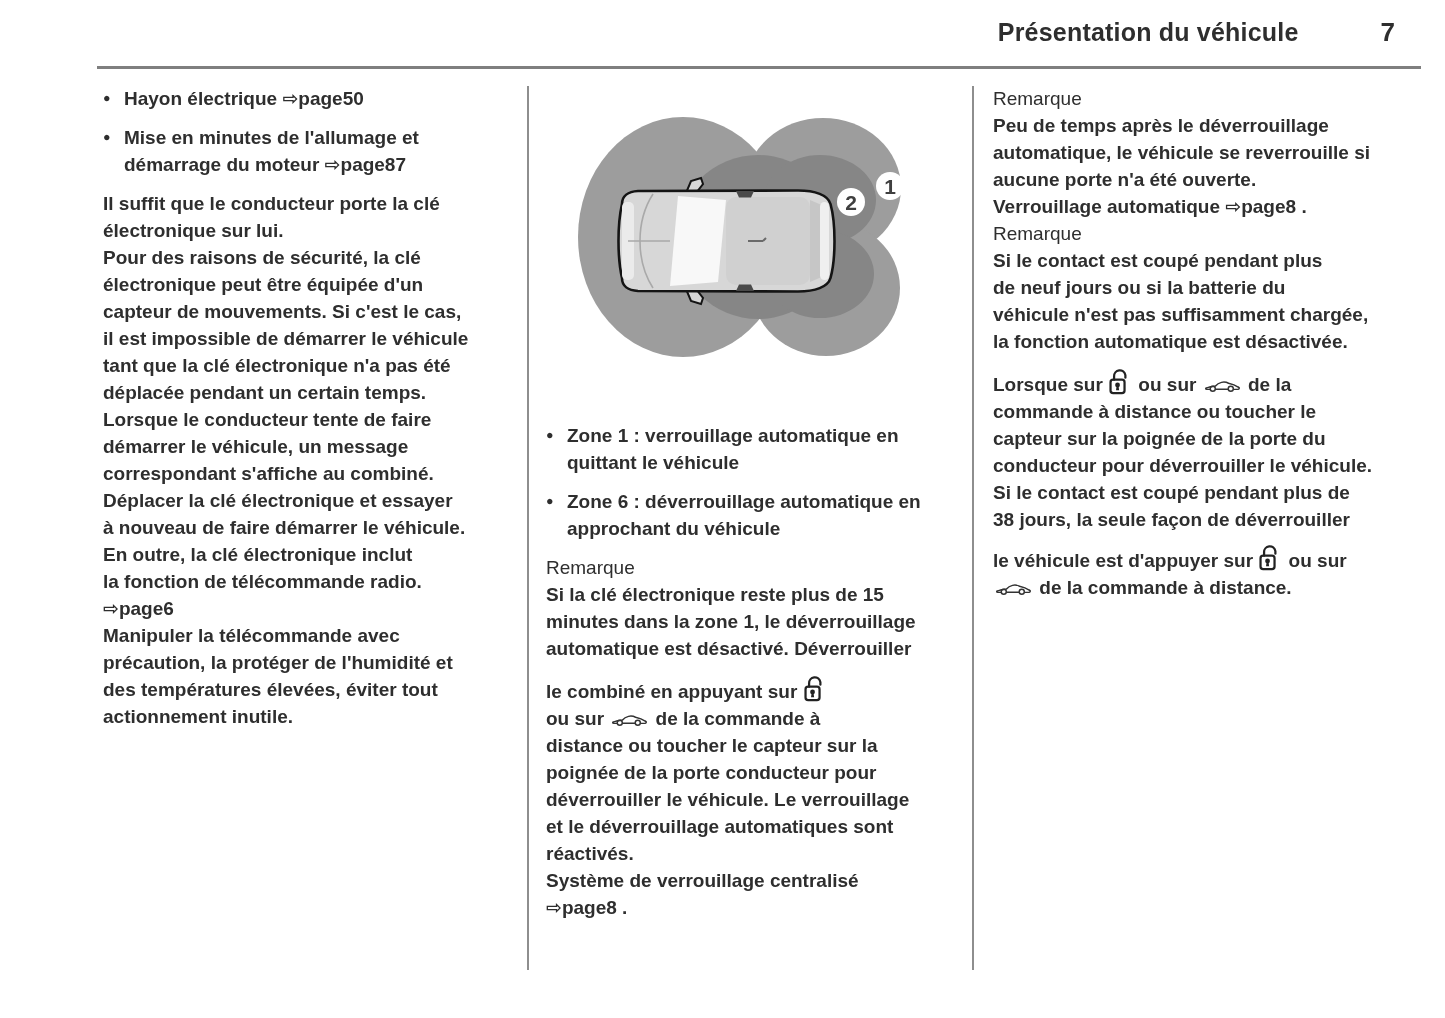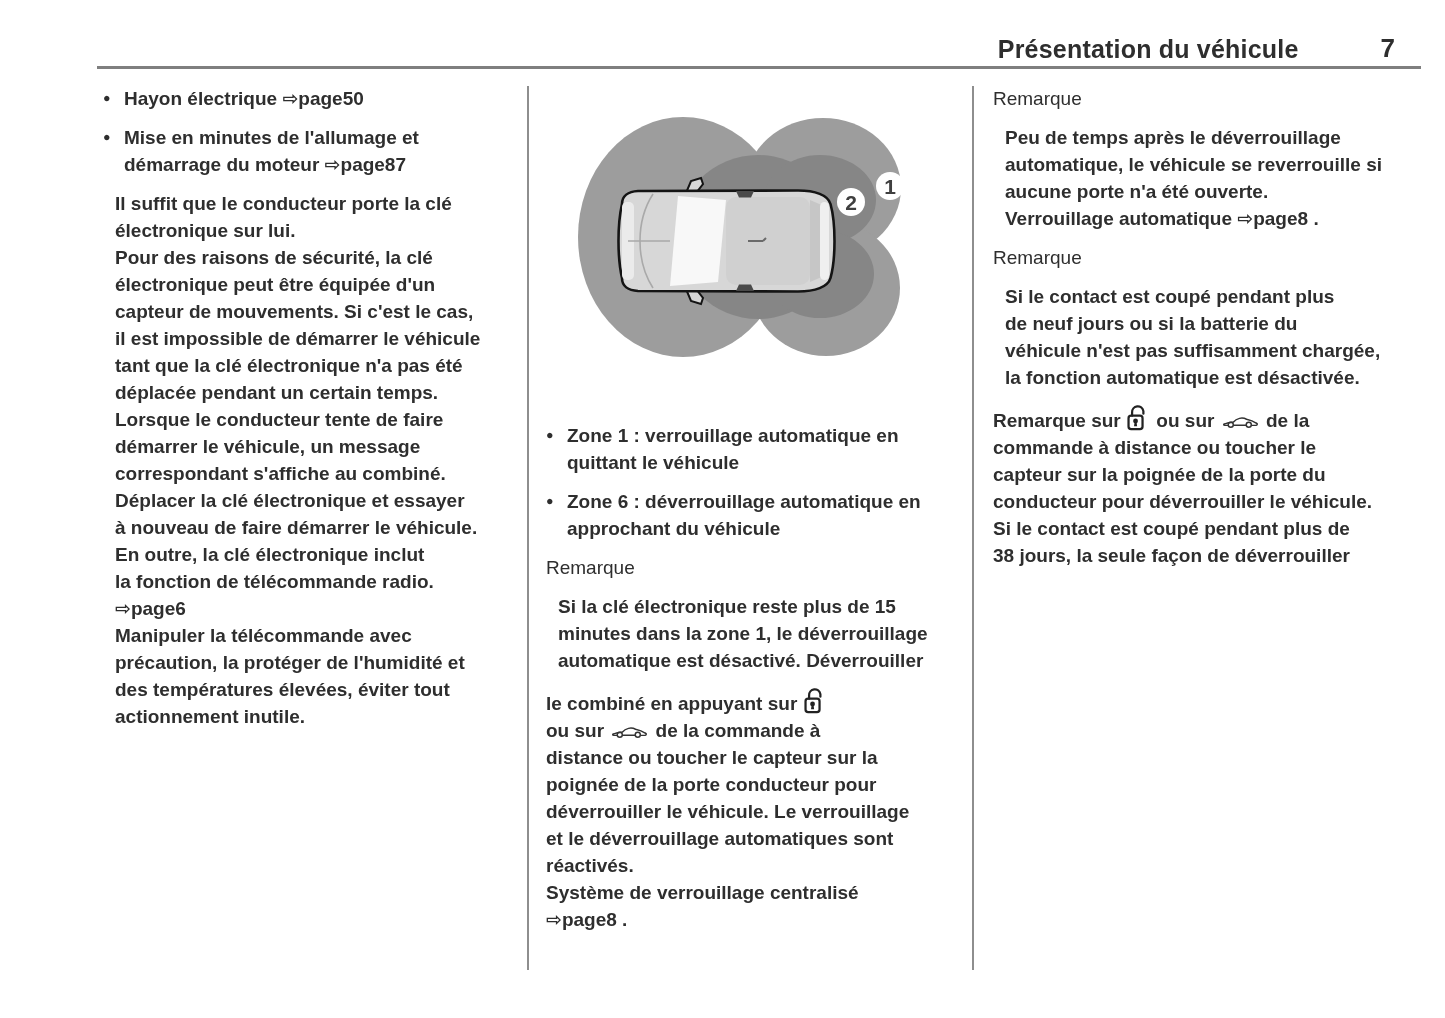--- a/index.html
+++ b/index.html
@@ -7,39 +7,39 @@
     width:1445px;height:1018px;background:#ffffff;
     font-family:"Liberation Sans","DejaVu Sans",sans-serif;
     color:#2e2e2e;overflow:hidden;position:relative;
   }
   .page{position:relative;width:1445px;height:1018px;background:#fff;}
 
   
   .header{
     position:absolute;left:97px;top:0;width:1324px;height:66px;
     border-bottom:3px solid #7f7f7f;
-    display:flex;justify-content:flex-end;align-items:flex-end;
+    display:flex;justify-content:flex-end;align-items:center;
   }
   .page-title{margin:0 0 2px 0;font-size:25px;font-weight:bold;color:#2e2e2e;letter-spacing:0.2px;}
   .page-num{font-size:26px;font-weight:bold;margin-left:82px;margin-right:26px;margin-bottom:2px;}
 
   
   .col{position:absolute;top:85px;font-size:19px;line-height:27px;}
   .col1{left:103px;width:404px;}
   .col2{left:546px;width:404px;}
   .col3{left:993px;width:414px;}
   .vdiv{position:absolute;top:86px;height:884px;width:2px;background:#8e8e8e;}
   .vdiv1{left:527px;}
   .vdiv2{left:972px;}
 
   ul.bullets{margin:0;padding:0;list-style:none;}
   li.bullet{display:flex;margin:0 0 12px 0;}
   .dot{flex:0 0 21px;width:21px;font-size:12.5px;line-height:27px;}
   .btxt,.para{white-space:pre-line;font-weight:bold;}
-  .para{margin:12px;}
+  .para{margin:0;}
   .lead-para{margin-top:10px;}
   .note-title{font-weight:normal;}
   .icon-para{margin:13px 0 0 0;}
   .icon-para2{margin:11px 0 0 0;}
 
   
   .zones-figure{display:block;margin:13px 0 52px 12px;}
   .badge-num{font-size:21px;font-weight:bold;fill:#3f3f3f;text-anchor:middle;}
 
   
@@ -193,26 +193,32 @@
     <p class="para">Peu de temps après le déverrouillage
 automatique, le véhicule se reverrouille si
 aucune porte n'a été ouverte.
 Verrouillage automatique ⇨page8 .</p>
     <div class="note-title">Remarque</div>
     <p class="para">Si le contact est coupé pendant plus
 de neuf jours ou si la batterie du
 véhicule n'est pas suffisamment chargée,
 la fonction automatique est désactivée.</p>
 
-    <p class="para icon-para"><span>Remarque sur </span><svg class="ic-unlock" viewBox="0 0 22 30">
+    <p class="para icon-para"><span>Lorsque sur </span><svg class="ic-unlock" viewBox="0 0 22 30">
           <use href="#def-unlock"></use>
         </svg><span> ou sur </span><svg class="ic-car" viewBox="0 0 38 16">
           <use href="#def-car"></use>
         </svg><span> de la
 commande à distance ou toucher le
 capteur sur la poignée de la porte du
 conducteur pour déverrouiller le véhicule.
 Si le contact est coupé pendant plus de
 38 jours, la seule façon de déverrouiller</span></p>
 
+    <p class="para icon-para2"><span>le véhicule est d'appuyer sur </span><svg class="ic-unlock" viewBox="0 0 22 30">
+          <use href="#def-unlock"></use>
+        </svg><span> ou sur
+</span><svg class="ic-car" viewBox="0 0 38 16">
+          <use href="#def-car"></use>
+        </svg><span> de la commande à distance.</span></p>
   </div>
 
 </div>
 
 </body></html>

